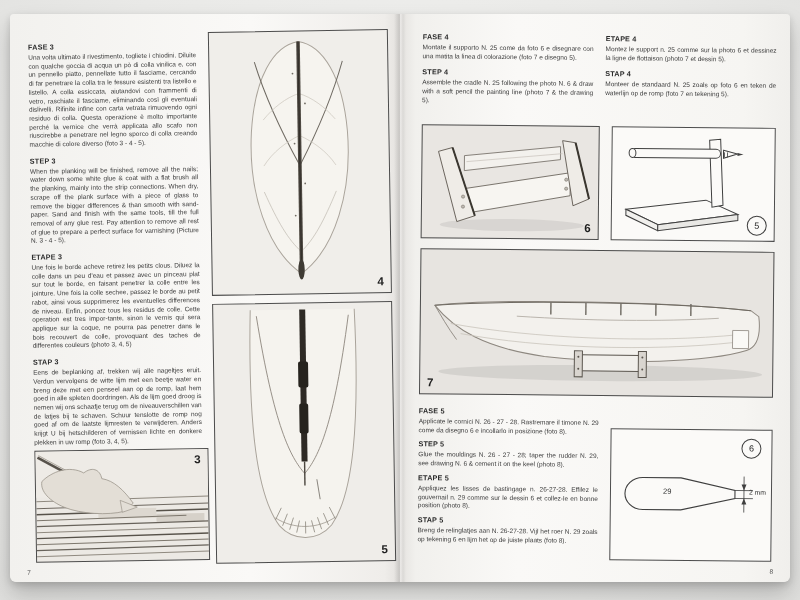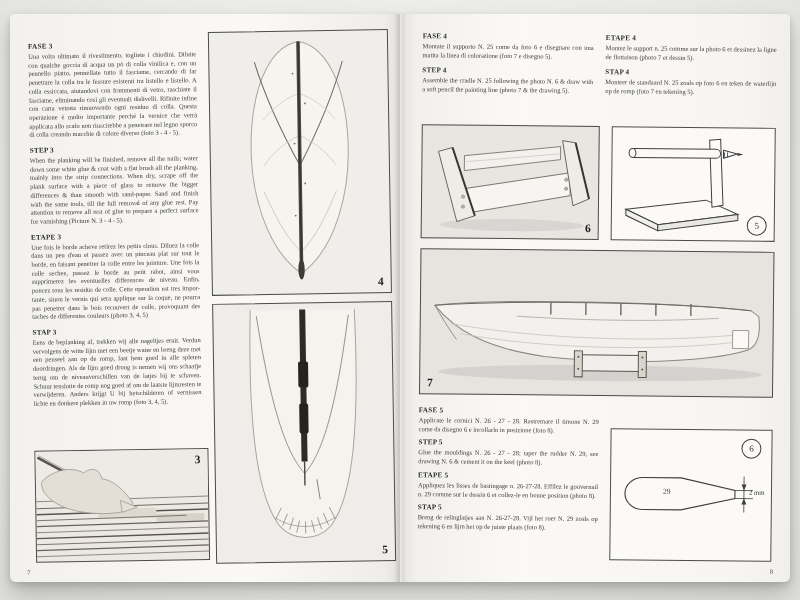--- a/index.html
+++ b/index.html
@@ -2,21 +2,21 @@
 <html><head>
 <meta charset="utf-8">
 <style>
   html,body{margin:0;padding:0;width:800px;height:600px;overflow:hidden;
     font-family:"Liberation Sans",sans-serif;}
   .scene{position:relative;width:800px;height:600px;
     background:radial-gradient(ellipse at 50% 38%,#f3f3f1 0%,#e9e9e7 62%,#dfdfdd 100%);}
   .booklet{position:absolute;left:10px;top:14px;width:780px;height:568px;display:flex;
     border-radius:4px 4px 7px 7px;
     box-shadow:0 12px 22px rgba(0,0,0,0.20),0 3px 7px rgba(0,0,0,0.14);}
-  .page{position:relative;width:390px;height:568px;overflow:hidden;font-family:Liberation Serif, serif;}
+  .page{position:relative;width:390px;height:568px;overflow:hidden;}
   .page.left{background:linear-gradient(to right,#f2f1ee 0%,#faf9f7 62%,#efedea 96%,#e3e1de 100%);
     border-radius:4px 0 0 6px;}
   .page.right{background:linear-gradient(to right,#e4e2df 0%,#f1f0ed 4%,#faf9f7 30%,#f6f5f2 88%,#f0efec 100%);
     border-radius:0 4px 6px 0;}
   .spine{position:absolute;left:384px;top:0;width:12px;height:568px;pointer-events:none;
     background:linear-gradient(to right,rgba(0,0,0,0) 0%,rgba(0,0,0,0.12) 45%,rgba(255,255,255,0.25) 55%,rgba(0,0,0,0.05) 75%,rgba(0,0,0,0) 100%);}
   .page-inner{position:absolute;left:0;top:0;width:390px;height:568px;}
   .left  .page-inner{transform:rotate(-0.9deg);transform-origin:50% 50%;}
   .right .page-inner{transform:rotate(0.6deg);transform-origin:50% 50%;}
 

